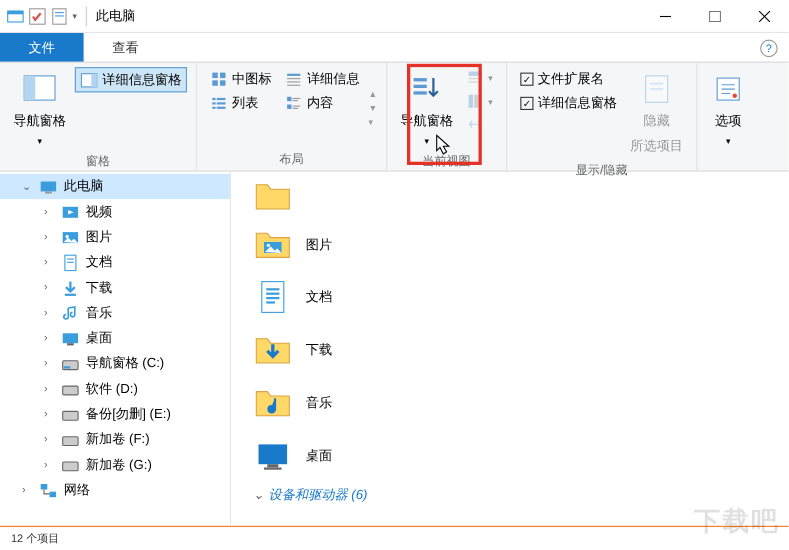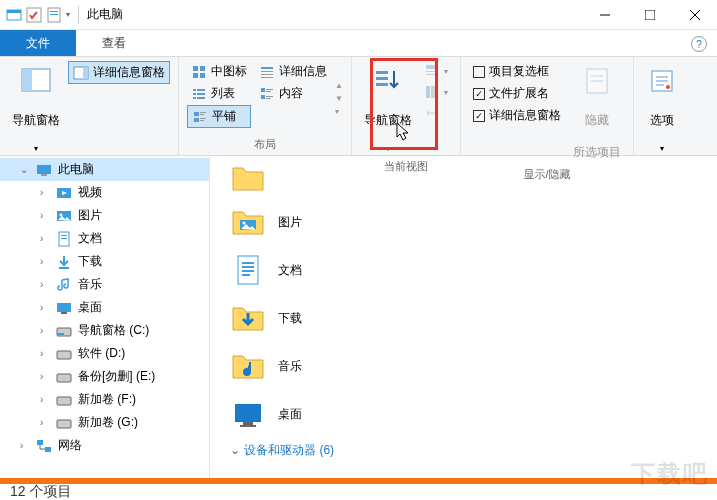--- a/index.html
+++ b/index.html
@@ -14,43 +14,43 @@
 
 .tabbar { height: 26px; display: flex; align-items: flex-end; background: #fff; }
 .tab { padding: 5px 26px 4px; cursor: pointer; color: #333; }
 .tab.active { background: #1979ca; color: #fff; }
 .tab-help { margin-left: auto; margin-right: 10px; border: 1px solid #999; border-radius: 50%; width: 16px; height: 16px; display: flex; align-items: center; justify-content: center; color: #1979ca; font-size: 10px; cursor: pointer; margin-bottom: 4px; }
 
 .ribbon { height: 100px; background: #f5f6f7; border-top: 1px solid #dadbdc; border-bottom: 1px solid #dadbdc; display: flex; }
 .rgroup { padding: 4px 8px 0; border-right: 1px solid #e1e2e3; display: flex; flex-direction: column; align-items: center; }
 .rgroup-body { flex: 1; display: flex; gap: 4px; }
 .rgroup-label { font-size: 11px; color: #666; padding: 2px 0 3px; }
-.rbtn-lg { display: flex; flex-direction: column; align-items: center; gap: 15px; padding: 4px; cursor: pointer; }
+.rbtn-lg { display: flex; flex-direction: column; align-items: center; gap: 5px; padding: 4px; cursor: pointer; }
 .rbtn-sm { display: flex; align-items: center; gap: 4px; padding: 2px 4px; cursor: pointer; white-space: nowrap; }
 .rcol { display: flex; flex-direction: column; gap: 1px; }
 .ricon32 { width: 32px; height: 32px; }
 .ricn16 { width: 16px; height: 16px; }
 .highlight-box { border: 3px solid #e43227; position: absolute; left: 370px; top: 58px; width: 68px; height: 92px; pointer-events: none; }
 .checkbox { width: 12px; height: 12px; border: 1px solid #333; display: inline-flex; align-items: center; justify-content: center; font-size: 9px; }
 
 .content { display: flex; height: calc(500px - 30px - 26px - 100px - 22px); }
 .sidebar { width: 210px; border-right: 1px solid #e5e5e5; overflow-y: auto; padding-top: 2px; }
 .tree-item { display: flex; align-items: center; gap: 6px; padding: 3px 6px; cursor: pointer; }
 .tree-item.selected { background: #cde8ff; }
 .tree-icon { width: 16px; height: 16px; flex-shrink: 0; }
 .indent-0 { padding-left: 20px; }
 .indent-1 { padding-left: 40px; }
 .chev { width: 10px; color: #666; font-size: 10px; }
 
 .main { flex: 1; overflow-y: auto; padding: 4px 0; }
 .file-item { display: flex; align-items: center; gap: 12px; padding: 6px 20px; cursor: pointer; }
 .file-icon { width: 36px; height: 36px; flex-shrink: 0; }
-.file-sec { padding: 4px 20px; color: #1979ca; font-size: 12px; }
-
-.statusbar { height: 22px; border-top: 6px solid #f97316; display: flex; align-items: center; padding: 0 10px; font-size: 14px; color: #333; }
+.file-sec { padding: 4px 20px; color: #1979ca; font-size: 12px; font-style: italic; }
+
+.statusbar { height: 22px; border-top: 1px solid #f97316; display: flex; align-items: center; padding: 0 10px; font-size: 10px; color: #333; }
 
 .cursor-ptr { position: absolute; left: 396px; top: 122px; z-index: 10; pointer-events: none; }
 .watermark { position: absolute; right: 8px; bottom: 10px; font-size: 24px; color: rgba(0,0,0,0.12); font-weight: bold; pointer-events: none; letter-spacing: 2px; }
 </style>
 </head>
 <body>
 
 <div class="titlebar">
   <div class="tb-icons">
     <span class="tb-icon">
@@ -142,31 +142,20 @@
         <div class="rbtn-sm">
             <svg class="ricn16" viewBox="0 0 16 16">
               <rect x="2" y="3" width="3" height="2" fill="#5b9bd5"></rect>
               <rect x="6" y="3" width="8" height="2" fill="#5b9bd5"></rect>
               <rect x="2" y="7" width="3" height="2" fill="#5b9bd5"></rect>
               <rect x="6" y="7" width="8" height="2" fill="#5b9bd5"></rect>
               <rect x="2" y="11" width="3" height="2" fill="#5b9bd5"></rect>
               <rect x="6" y="11" width="8" height="2" fill="#5b9bd5"></rect>
             </svg>
             <span>列表</span>
-          </div>
-        <div class="rbtn-sm" style="background:#cde6f7;border:1px solid #5b9bd5">
-            <svg class="ricn16" viewBox="0 0 16 16">
-              <rect x="2" y="3" width="5" height="4" fill="#5b9bd5"></rect>
-              <rect x="8" y="3" width="6" height="1" fill="#999"></rect>
-              <rect x="8" y="5" width="4" height="1" fill="#999"></rect>
-              <rect x="2" y="9" width="5" height="4" fill="#5b9bd5"></rect>
-              <rect x="8" y="9" width="6" height="1" fill="#999"></rect>
-              <rect x="8" y="11" width="4" height="1" fill="#999"></rect>
-            </svg>
-            <span>平铺</span>
           </div>
       </div>
       <div class="rcol">
         <div class="rbtn-sm">
             <svg class="ricn16" viewBox="0 0 16 16">
               <rect x="2" y="3" width="12" height="2" fill="#5b9bd5"></rect>
               <rect x="2" y="7" width="12" height="1" fill="#999"></rect>
               <rect x="2" y="10" width="12" height="1" fill="#999"></rect>
               <rect x="2" y="13" width="12" height="1" fill="#999"></rect>
             </svg>
@@ -228,24 +217,20 @@
           </div>
       </div>
     </div>
     <div class="rgroup-label">当前视图</div>
   </div>
 
   <div class="rgroup">
     <div class="rgroup-body">
       <div class="rcol">
         <div class="rbtn-sm">
-            <span class="checkbox"></span>
-            <span>项目复选框</span>
-          </div>
-        <div class="rbtn-sm">
             <span class="checkbox">✓</span>
             <span>文件扩展名</span>
           </div>
         <div class="rbtn-sm">
             <span class="checkbox">✓</span>
             <span>详细信息窗格</span>
           </div>
       </div>
       <div class="rbtn-lg" style="opacity:.4">
         <svg class="ricon32" viewBox="0 0 32 32">

